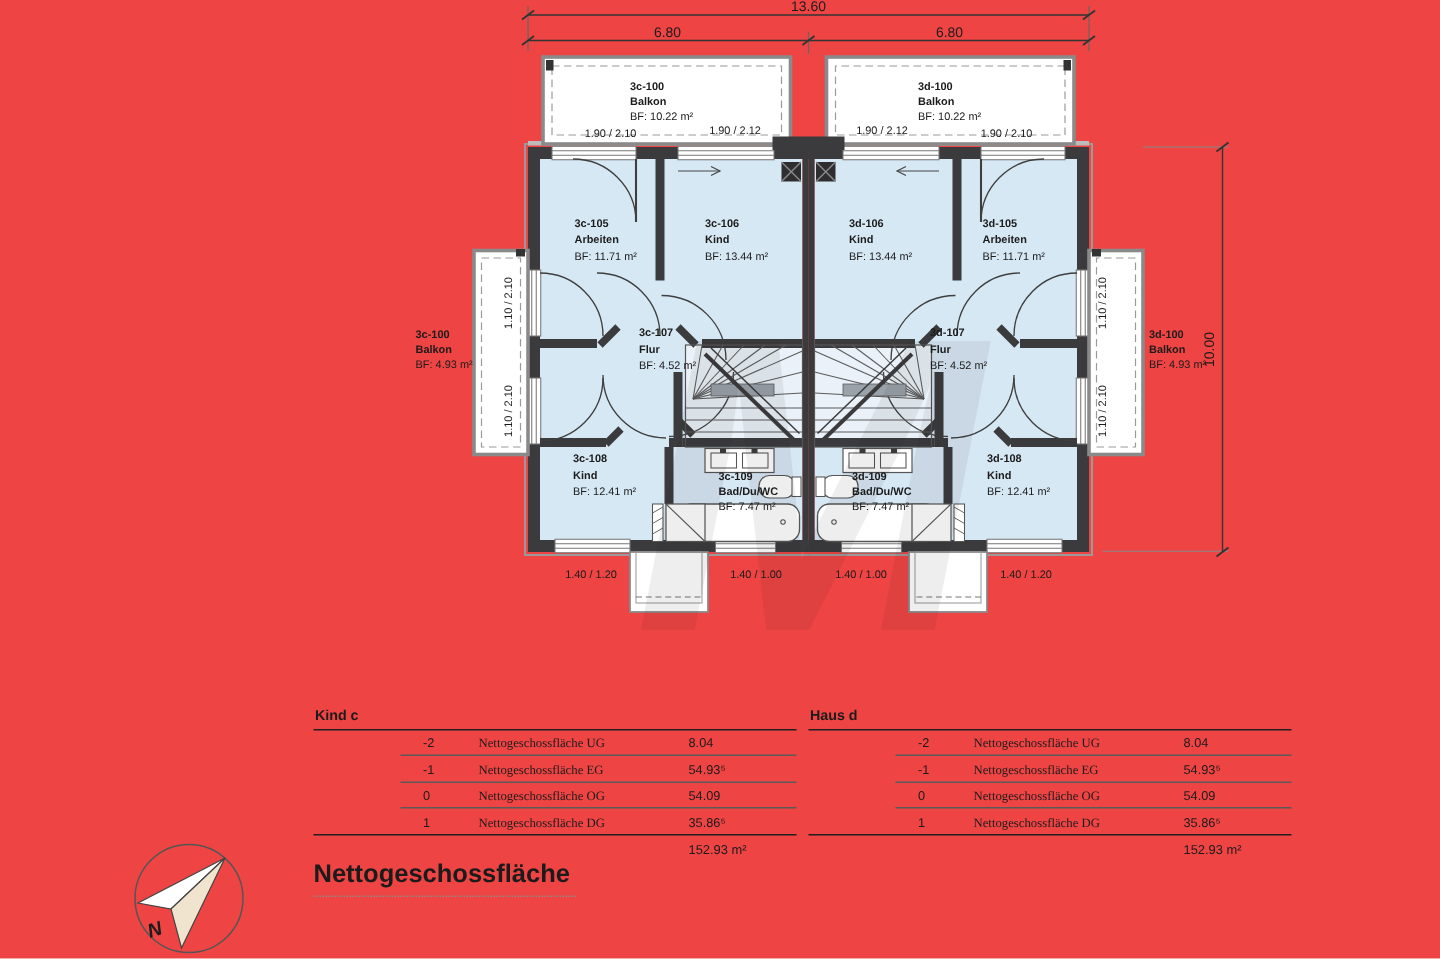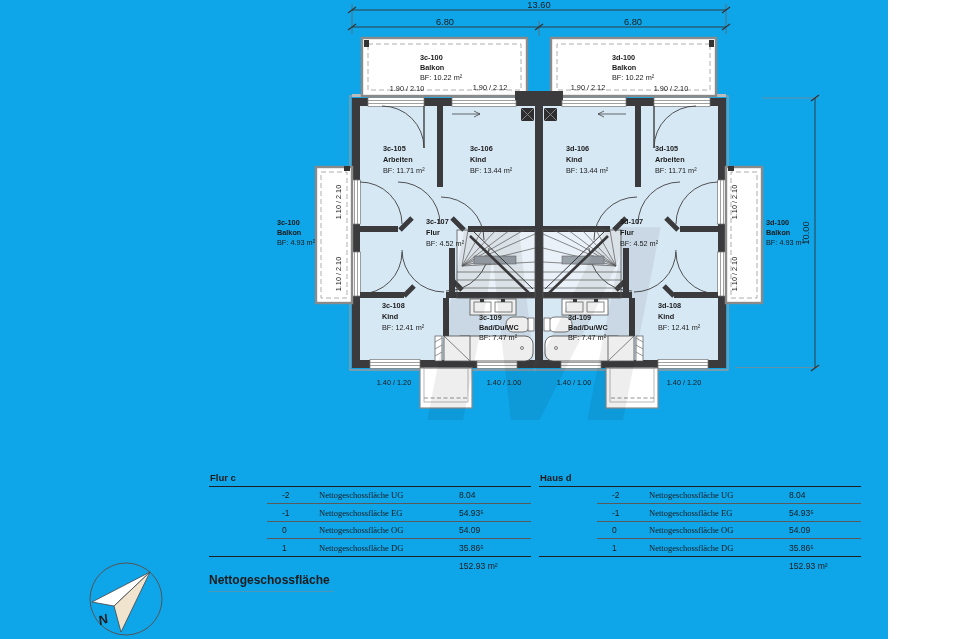--- a/index.html
+++ b/index.html
@@ -1,35 +1,35 @@
 <!DOCTYPE html>
 <html><head>
 <meta charset="utf-8">
 <style>
   html,body{margin:0;padding:0;background:#fff;}
-  .canvas{position:relative;width:888px;height:639px;background:#0ea5e9;overflow:hidden;
+  .canvas{position:relative;width:960px;height:639px;background:#ef4444;overflow:hidden;
           font-family:"Liberation Sans",sans-serif;color:#1b1b1b;}
   svg text{font-family:"Liberation Sans",sans-serif;fill:#1b1b1b;}
   .t-id{font-size:7.3px;font-weight:bold;}
   .t-nm{font-size:7.3px;font-weight:bold;}
   .t-bf{font-size:7.3px;}
   .t-dim{font-size:7.3px;}
   .t-big{font-size:9.3px;}
   
   .tbl{position:absolute;top:472px;width:322px;font-size:8.5px;}
   #table-c{left:209px;} #table-d{left:539px;}
   .tbl-title{font-size:9.5px;font-weight:bold;padding:0 0 3px 1px;border-bottom:1.4px solid #1f1f1f;}
   .trow{display:flex;margin-left:58px;border-bottom:1px solid #5a5a5a;padding:3.4px 0 3px 0;}
   .trow.last{border-bottom:none;}
   .lvl{width:52px;padding-left:15px;box-sizing:border-box;}
   .lbl{width:140px;font-family:Liberation Serif, serif;}
   .val{flex:1;}
   .tbl-bottom{border-top:1.4px solid #1f1f1f;height:0;}
   .tbl-total{margin:4px 0 0 250px;font-weight:normal;font-size:8.6px;}
-  .footer-title{position:absolute;left:209px;top:573px;font-size:12px;font-weight:bold;
+  .footer-title{position:absolute;left:209px;top:573px;font-size:17px;font-weight:bold;
                 border-bottom:1.6px dotted #8a8a8a;padding:0 4px 4px 0;}
   .compass{position:absolute;left:86px;top:559px;}
 </style>
 </head>
 <body>
 
 <div class="canvas">
 
 <svg width="960" height="470" viewBox="0 0 960 470">
   <defs>
@@ -283,21 +283,21 @@
     <text class="t-id" x="766" y="225">3d-100</text>
     <text class="t-nm" x="766" y="235">Balkon</text>
     <text class="t-bf" x="766" y="245">BF: 4.93 m²</text>
   </g>
 
   <text x="539" y="420" text-anchor="middle" font-size="280" font-weight="bold" font-style="italic" fill="#777" opacity="0.07">M</text>
 </svg>
 
 
 <div class="tbl" id="table-c">
-  <div class="tbl-title">Flur c</div>
+  <div class="tbl-title">Kind c</div>
   <div class="trow">
     <span class="lvl">-2</span>
     <span class="lbl">Nettogeschossfläche UG</span>
     <span class="val">8.04</span>
   </div>
   <div class="trow">
     <span class="lvl">-1</span>
     <span class="lbl">Nettogeschossfläche EG</span>
     <span class="val">54.93⁵</span>
   </div>

